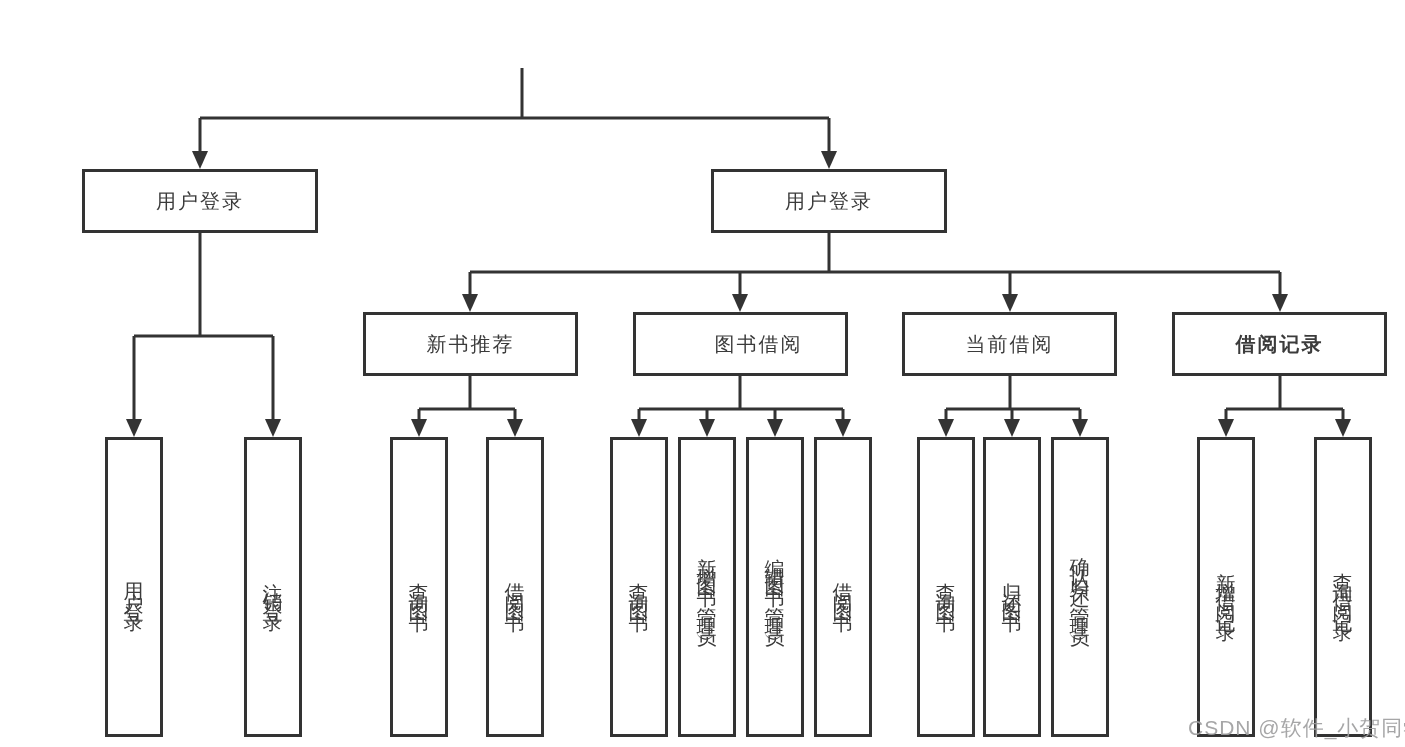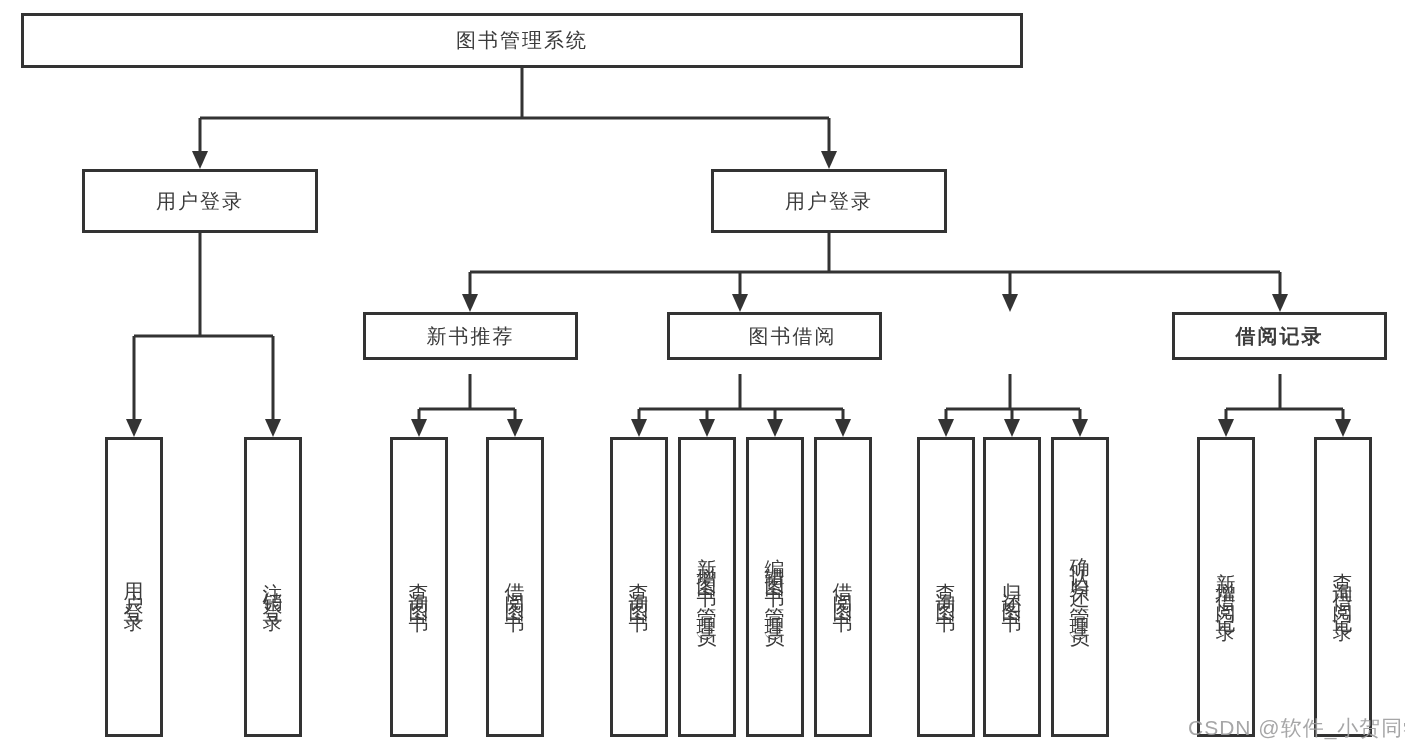--- a/index.html
+++ b/index.html
@@ -30,23 +30,23 @@
     justify-content: center;
     color: #3b3b3b;
     font-size: 20px;
     letter-spacing: 2px;
     z-index: 1;
     text-align: center;
   }
   .node-root   { left: 21px;  top: 13px;  width: 1002px; height: 55px; }
   .node-l2a    { left: 82px;  top: 169px; width: 236px;  height: 64px; }
   .node-l2b    { left: 711px; top: 169px; width: 236px;  height: 64px; }
-  .node-l3     { top: 312px; width: 215px; height: 48px; text-align: center; }
+  .node-l3     { top: 312px; width: 215px; height: 64px; text-align: center; }
   .l3-1 { left: 363px; }
-  .l3-2 { left: 667px; padding-left: 36px; }
+  .l3-2 { left: 633px; padding-left: 36px; }
   .l3-3 { left: 902px; }
   .l3-4 { left: 1172px; font-weight: bold; }
   .leaf {
     top: 437px;
     width: 58px;
     height: 300px;
     letter-spacing: 0;
   }
   .leaf span {
     writing-mode: vertical-rl;
@@ -114,36 +114,36 @@
     <path d="M1010 374 V409 M946 409 H1080 M946 409 V421 M1012 409 V421 M1080 409 V421"></path>
     <polygon points="938,419 954,419 946,437" fill="#333333" stroke="none"></polygon>
     <polygon points="1004,419 1020,419 1012,437" fill="#333333" stroke="none"></polygon>
     <polygon points="1072,419 1088,419 1080,437" fill="#333333" stroke="none"></polygon>
 
     <path d="M1280 374 V409 M1226 409 H1343 M1226 409 V421 M1343 409 V421"></path>
     <polygon points="1218,419 1234,419 1226,437" fill="#333333" stroke="none"></polygon>
     <polygon points="1335,419 1351,419 1343,437" fill="#333333" stroke="none"></polygon>
   </svg>
 
-  <div class="node node-root">
-    <span>图书管理系统</span>
-  </div>
 
   <div class="node node-l2a">
     <span>用户登录</span>
   </div>
   <div class="node node-l2b">
     <span>用户登录</span>
   </div>
 
   <div class="node node-l3 l3-1">
     <span>新书推荐</span>
   </div>
   <div class="node node-l3 l3-2">
     <span>图书借阅</span>
+  </div>
+  <div class="node node-l3 l3-3">
+    <span>当前借阅</span>
   </div>
   <div class="node node-l3 l3-4">
     <span>借阅记录</span>
   </div>
 
   <div class="node leaf lf-1">
     <span>用户登录</span>
   </div>
   <div class="node leaf lf-2">
     <span>注销登录</span>

